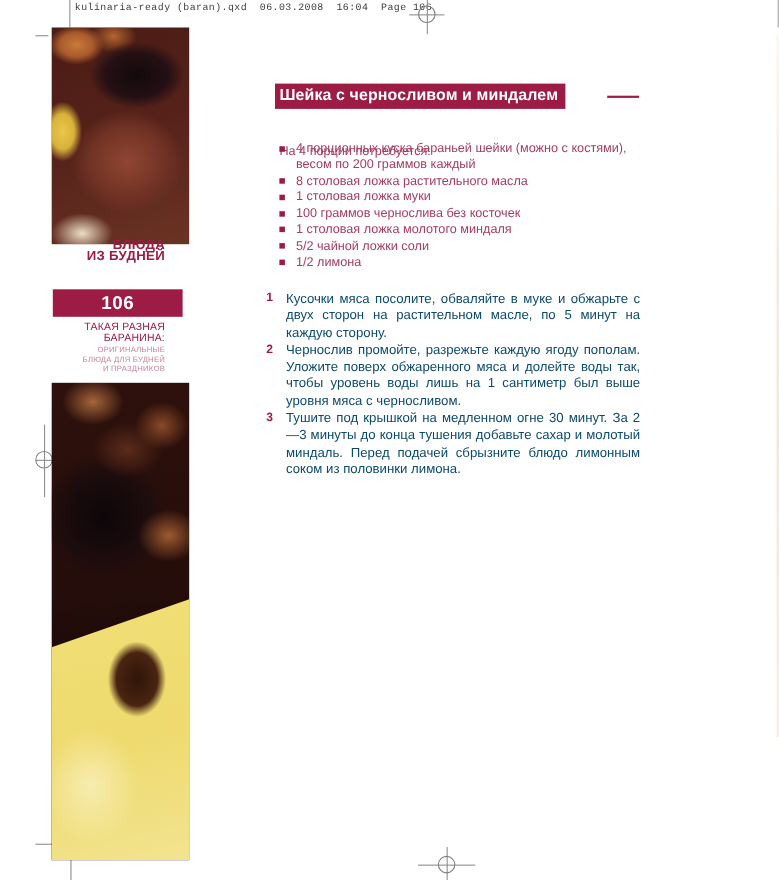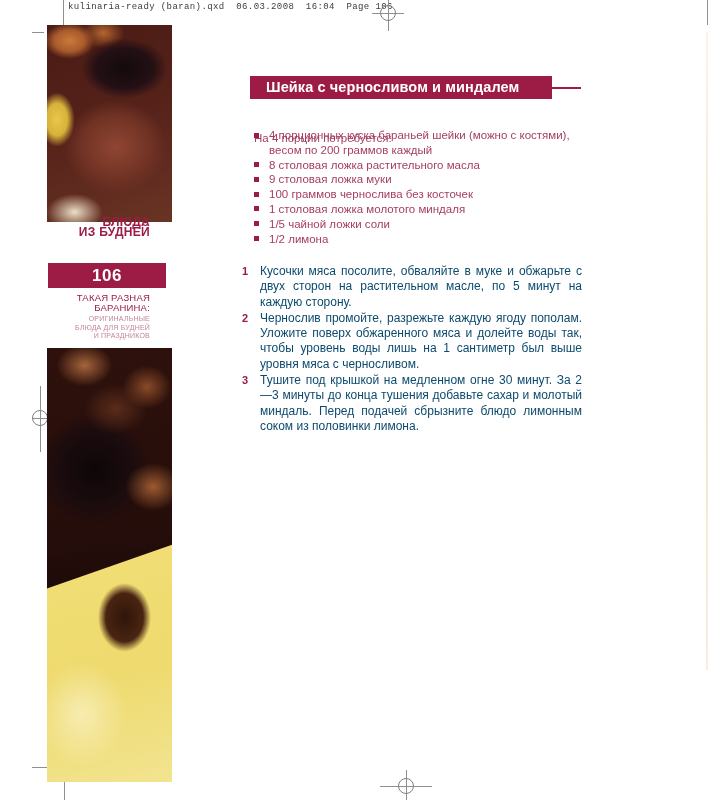--- a/index.html
+++ b/index.html
@@ -63,23 +63,23 @@
   .side-book{
     position:absolute;left:0;top:293px;width:118px;text-align:right;
     color:var(--accent);font-size:9.5px;line-height:10px;letter-spacing:.2px;
   }
   .side-sub{
     position:absolute;left:0;top:315px;width:118px;text-align:right;
     color:#c4849a;font-size:7px;line-height:8.5px;letter-spacing:.2px;
   }
   
   .title-banner{
-    position:absolute;left:218px;top:76px;width:302px;height:23px;
+    position:absolute;left:218px;top:76px;width:264px;height:23px;
     background:var(--accent);color:#fff;font-weight:bold;font-size:14.5px;
-    line-height:23px;padding-left:16px;box-sizing:border-box;letter-spacing:.1px;
+    line-height:23px;padding-left:4px;box-sizing:border-box;letter-spacing:.1px;
   }
   .title-tail{position:absolute;left:520px;top:87px;width:29px;height:2px;background:var(--accent);}
   .servings{
     position:absolute;left:222px;top:132px;font-size:11.5px;color:#a53e60;text-align:right;
   }
   .ingredients{
     position:absolute;left:222px;top:128px;width:326px;margin:0;padding:0;
     list-style:none;font-size:11.5px;line-height:14.8px;color:#a53e60;
   }
   .ing{position:relative;padding-left:15px;}
@@ -177,36 +177,36 @@
         <span>4 порционных куска бараньей шейки (можно с костями), весом по 200 граммов каждый</span>
       </li>
 
       <li class="ing">
         <span class="bullet"></span>
         <span>8 столовая ложка растительного масла</span>
       </li>
 
       <li class="ing">
         <span class="bullet"></span>
-        <span>9 столовая ложка муки</span>
+        <span>1 столовая ложка муки</span>
       </li>
 
       <li class="ing">
         <span class="bullet"></span>
         <span>100 граммов чернослива без косточек</span>
       </li>
 
       <li class="ing">
         <span class="bullet"></span>
         <span>1 столовая ложка молотого миндаля</span>
       </li>
 
       <li class="ing">
         <span class="bullet"></span>
-        <span>1/5 чайной ложки соли</span>
+        <span>5/2 чайной ложки соли</span>
       </li>
 
 
       <li class="ing">
         <span class="bullet"></span>
         <span>1/2 лимона</span>
       </li>
     </ul>
 
   <ol class="steps">

